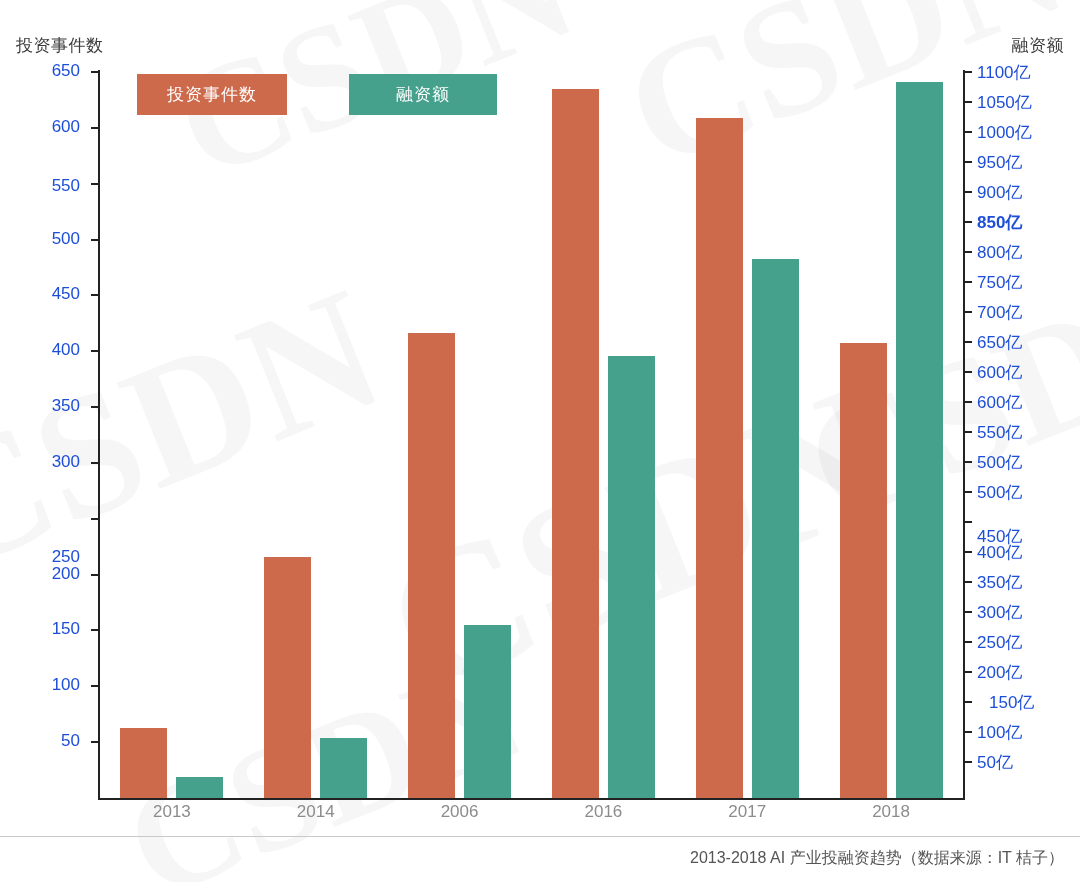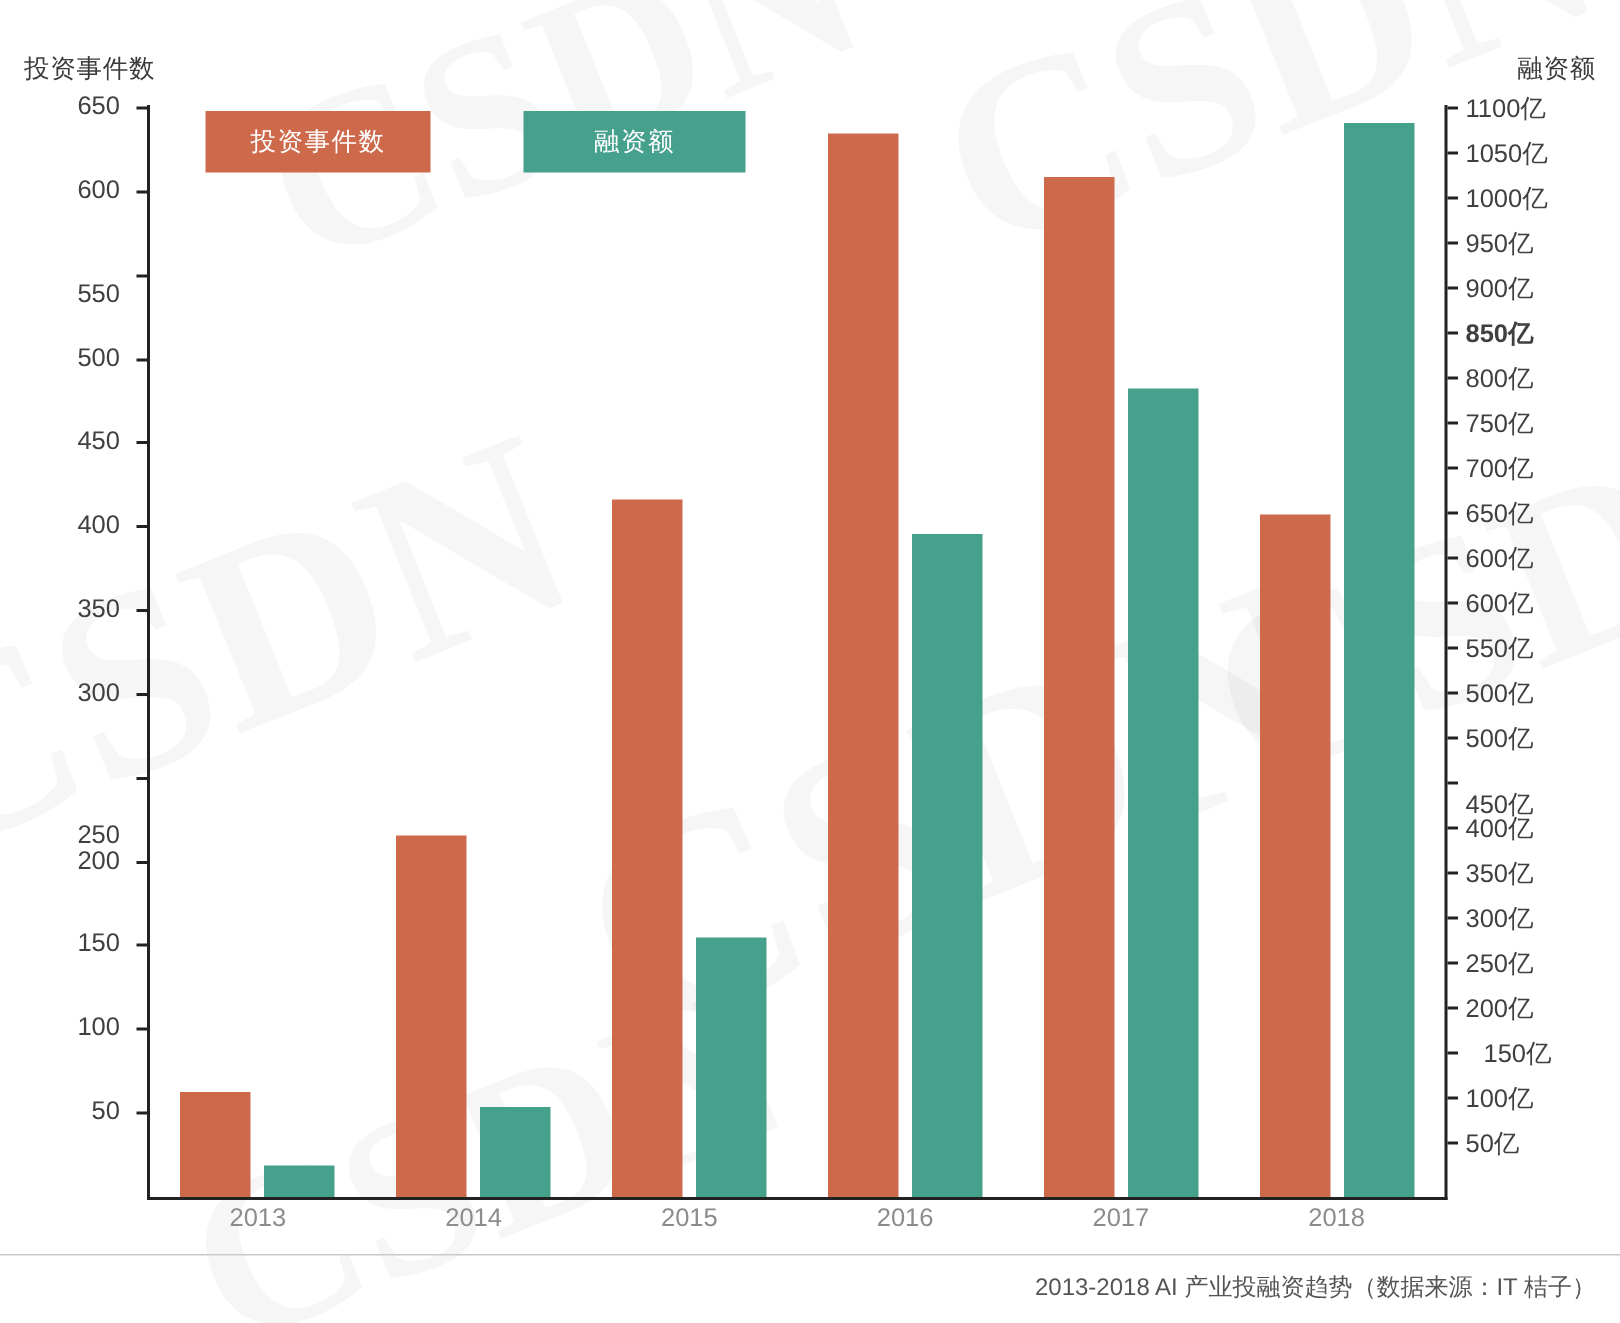--- a/index.html
+++ b/index.html
@@ -76,21 +76,21 @@
     width: 7px;
     height: 2px;
   }
   .tick-left  { left: 91px; }
   .tick-right { left: 965px; }
 
   
   .tick-label {
     position: absolute;
     font-size: 17px;
-    color: #404040;
+    color: #1d4ed8;
     white-space: nowrap;
   }
   .tick-label-left  { right: 1000px; text-align: right; }
   .tick-label-right { left: 977px; }
 
   
   .x-label {
     position: absolute;
     top: 802px;
     font-size: 17px;
@@ -172,21 +172,21 @@
   <div class="axis-line" id="y-axis-left"></div>
   <div class="axis-line" id="y-axis-right"></div>
   <div class="axis-line" id="x-axis"></div>
 
   <div id="left-ticks">
       <div class="tick tick-left" style="top: 71px;"></div>
       <div class="tick-label tick-label-left" style="top: 61px;">650</div>
       <div class="tick tick-left" style="top: 126.846px;"></div>
       <div class="tick-label tick-label-left" style="top: 116.846px;">600</div>
       <div class="tick tick-left" style="top: 182.692px;"></div>
-      <div class="tick-label tick-label-left" style="top: 186px; text-align: center;">550</div>
+      <div class="tick-label tick-label-left" style="top: 176px; text-align: center;">550</div>
       <div class="tick tick-left" style="top: 238.538px;"></div>
       <div class="tick-label tick-label-left" style="top: 228.538px;">500</div>
       <div class="tick tick-left" style="top: 294.385px;"></div>
       <div class="tick-label tick-label-left" style="top: 284.385px;">450</div>
       <div class="tick tick-left" style="top: 350.231px;"></div>
       <div class="tick-label tick-label-left" style="top: 340.231px;">400</div>
       <div class="tick tick-left" style="top: 406.077px;"></div>
       <div class="tick-label tick-label-left" style="top: 396.077px;">350</div>
       <div class="tick tick-left" style="top: 461.923px;"></div>
       <div class="tick-label tick-label-left" style="top: 451.923px;">300</div>
@@ -261,21 +261,21 @@
       <div class="bar bar-events" style="left: 551.917px; width: 47px; height: 709.246px; background: rgb(205, 106, 75);"></div>
       <div class="bar bar-funding" style="left: 607.917px; width: 47px; height: 442.2px; background: rgb(69, 160, 140);"></div>
       <div class="bar bar-events" style="left: 695.75px; width: 47px; height: 680.206px; background: rgb(205, 106, 75);"></div>
       <div class="bar bar-funding" style="left: 751.75px; width: 47px; height: 539.22px; background: rgb(69, 160, 140);"></div>
       <div class="bar bar-events" style="left: 839.583px; width: 47px; height: 454.588px; background: rgb(205, 106, 75);"></div>
       <div class="bar bar-funding" style="left: 895.583px; width: 47px; height: 716.1px; background: rgb(69, 160, 140);"></div>
     </div>
   <div id="x-labels">
       <div class="x-label" style="left: 121.917px;">2013</div>
       <div class="x-label" style="left: 265.75px;">2014</div>
-      <div class="x-label" style="left: 409.583px;">2015</div>
+      <div class="x-label" style="left: 409.583px;">2006</div>
       <div class="x-label" style="left: 553.417px;">2016</div>
       <div class="x-label" style="left: 697.25px;">2017</div>
       <div class="x-label" style="left: 841.083px;">2018</div>
     </div>
 
   <div id="legend">
     <div class="legend-item" id="legend-item-events">
       <span>投资事件数</span>
     </div>
     <div id="legend-spacer"></div>

